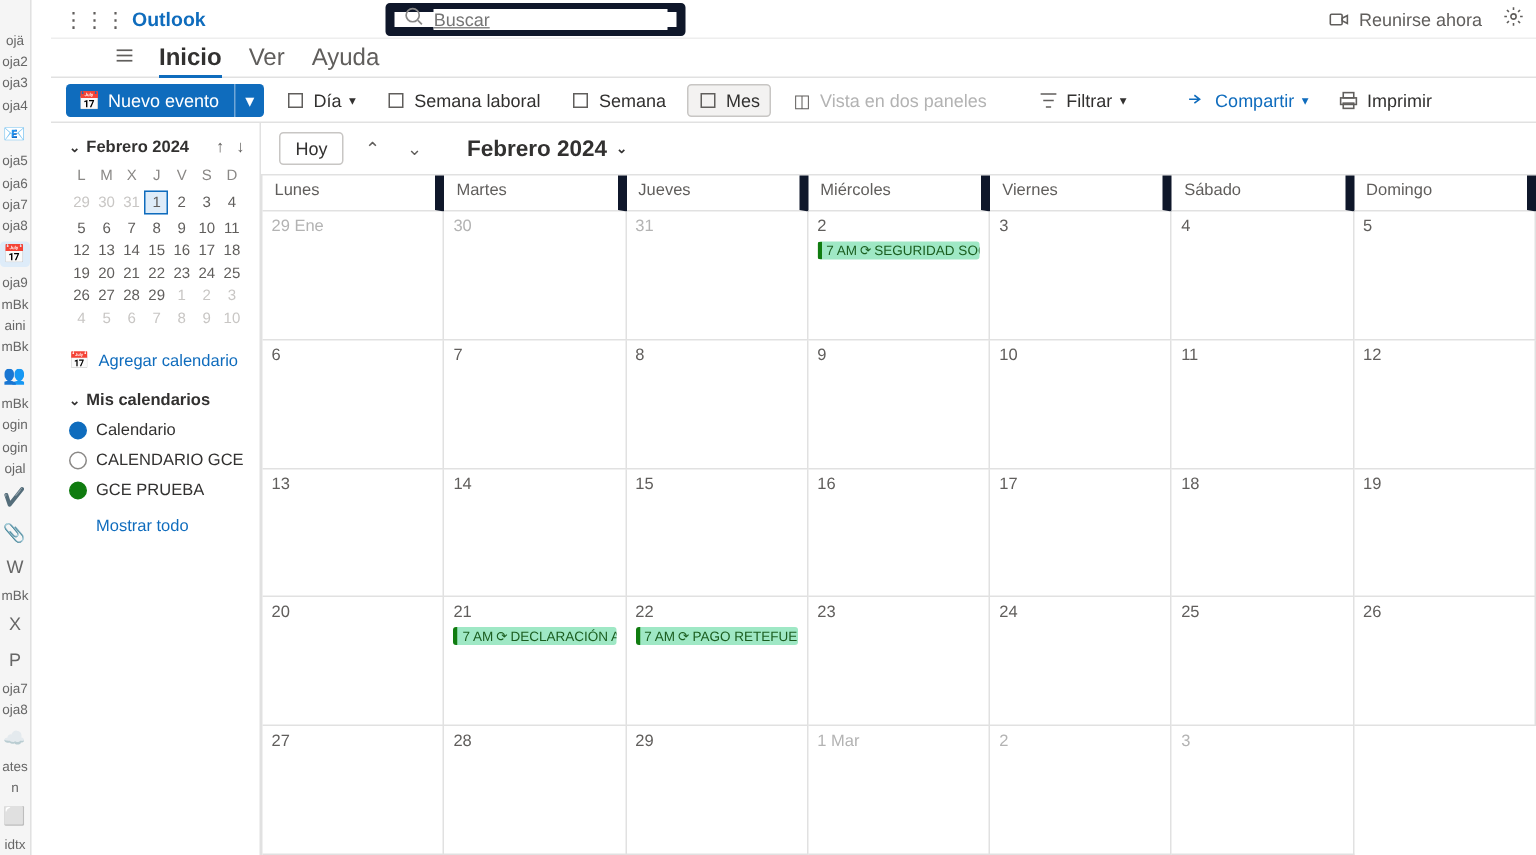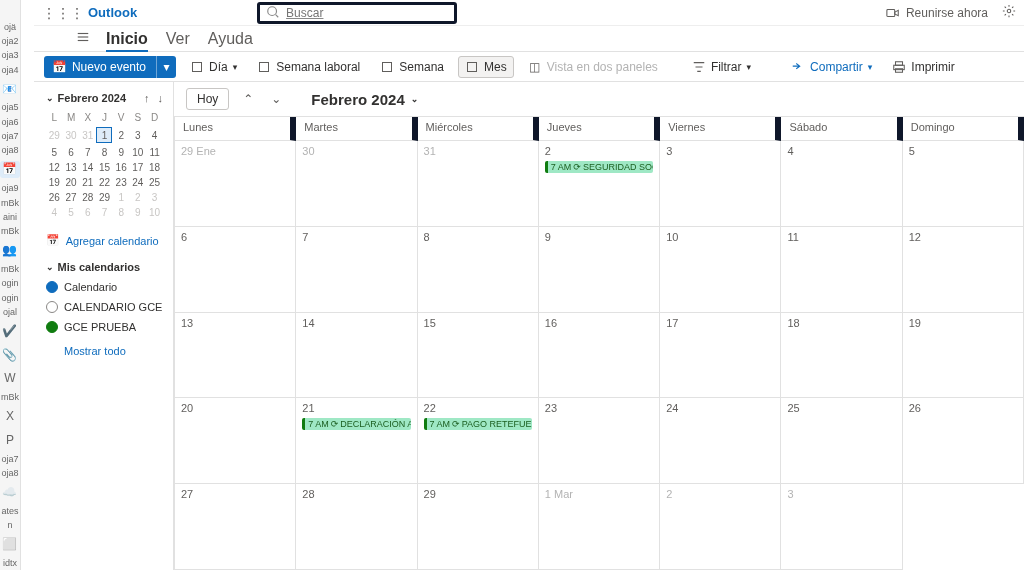--- a/index.html
+++ b/index.html
@@ -3,21 +3,21 @@
   <meta charset="utf-8">
   <style>
     * { margin: 0; padding: 0; box-sizing: border-box; font-family: 'Segoe UI', Arial, sans-serif; }
     body { width: 1024px; height: 570px; background: #fff; overflow: hidden; font-size: 12px; color: #323130; position: relative; }
     .left-rail { position: absolute; left: 0; top: 0; width: 21px; height: 570px; background: #f5f5f5; border-right: 1px solid #e1e1e1; display: flex; flex-direction: column; align-items: center; padding-top: 20px; gap: 1px; font-size: 9px; color: #666; }
     .left-rail .it { width: 30px; height: 16px; display: flex; align-items: center; justify-content: center; overflow: hidden; white-space: nowrap; cursor: pointer; }
     .left-rail .iconbox { width: 20px; height: 20px; border-radius: 3px; display:flex; align-items:center; justify-content:center; margin: 3px 0; font-size: 12px; }
     .main { position: absolute; left: 34px; top: 0; right: 0; height: 570px; }
     .header { height: 26px; display: flex; align-items: center; padding: 0 8px; border-bottom: 1px solid #eee; }
     .apptitle { color: #0f6cbd; font-weight: 600; font-size: 13px; margin-left: 4px; }
-    .searchbox { margin-left: 120px; width: 200px; height: 22px; border: 3px solid #0f172a; border-radius: 3px; display: flex; padding: 0 6px; background: #fff; color: #888; gap: 6px; text-decoration: underline; }
+    .searchbox { margin-left: 120px; width: 200px; height: 22px; border: 6px solid #0f172a; border-radius: 3px; display: flex; align-items: center; padding: 0 6px; background: #fff; color: #888; gap: 6px; text-decoration: underline; }
     .spacer { flex: 1; }
     .header-right { display: flex; align-items: center; gap: 14px; color: #605e5c; }
     .tabs { height: 26px; display: flex; align-items: center; gap: 18px; padding-left: 26px; border-bottom: 1px solid #e1e1e1; font-size: 16px; }
     .burger { position:absolute; left: 42px; top: 30px; cursor:pointer; }
     .tab { cursor: pointer; color: #605e5c; padding: 4px 0; }
     .tab.active { color: #323130; border-bottom: 2px solid #0f6cbd; font-weight: 600; padding-bottom: 2px; }
     .toolbar { height: 30px; display: flex; align-items: center; gap: 8px; padding: 0 10px; border-bottom: 1px solid #e1e1e1; font-size: 12px; }
     .btn-new { background: #0f6cbd; color: #fff; height: 22px; display: flex; align-items: center; border-radius: 3px; overflow: hidden; }
     .btn-new .lbl { padding: 0 10px 0 8px; display:flex; align-items:center; gap:5px; }
     .btn-new .caret { border-left: 1px solid rgba(255,255,255,0.4); width: 20px; display:flex; align-items:center; justify-content:center; height:100%; }
@@ -320,22 +320,22 @@
         <span class="navbtn">⌃</span>
         <span class="navbtn">⌄</span>
         <span class="cal-title">
           <span>Febrero 2024</span>
           <span class="chev">⌄</span>
         </span>
       </div>
       <div class="grid" id="cal-grid">
           <div class="dayhead">Lunes</div>
           <div class="dayhead">Martes</div>
+          <div class="dayhead">Jueves</div>
           <div class="dayhead">Miércoles</div>
-          <div class="dayhead">Jueves</div>
           <div class="dayhead">Viernes</div>
           <div class="dayhead">Sábado</div>
           <div class="dayhead">Domingo</div>
           <div class="cell out">
             <div>29 Ene</div>
           </div>
           <div class="cell out">
             <div>30</div>
           </div>
           <div class="cell out">

